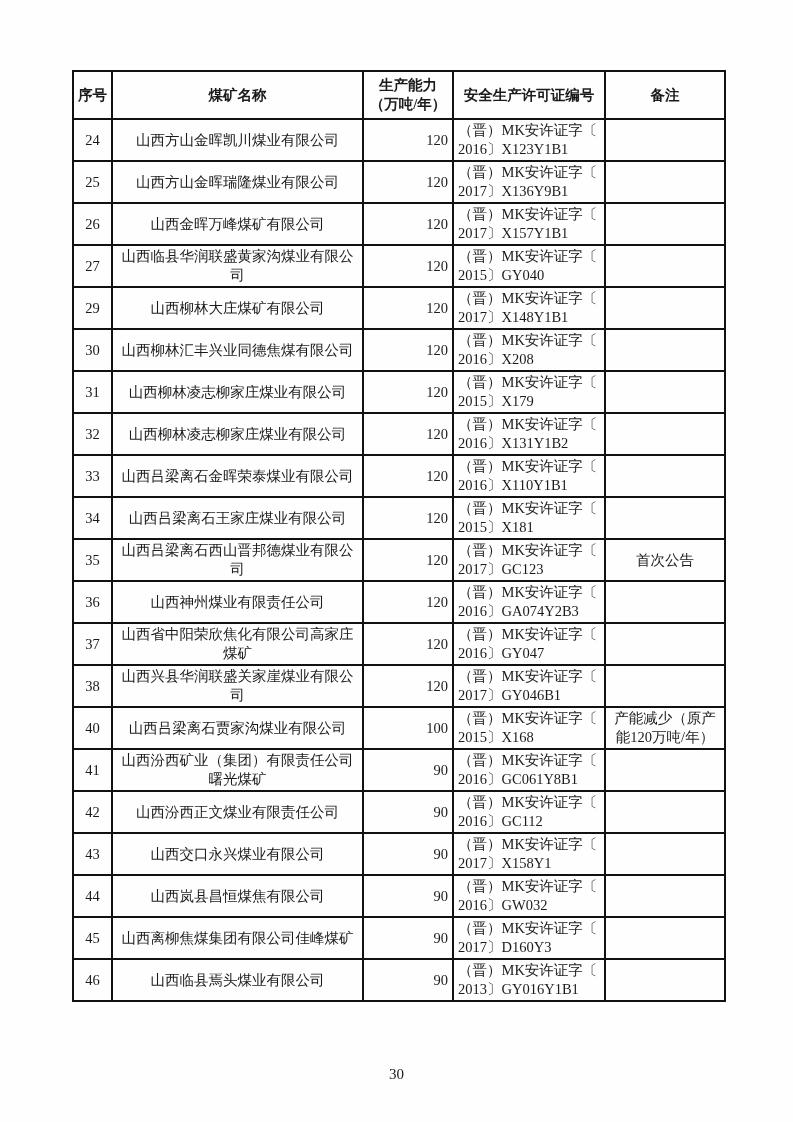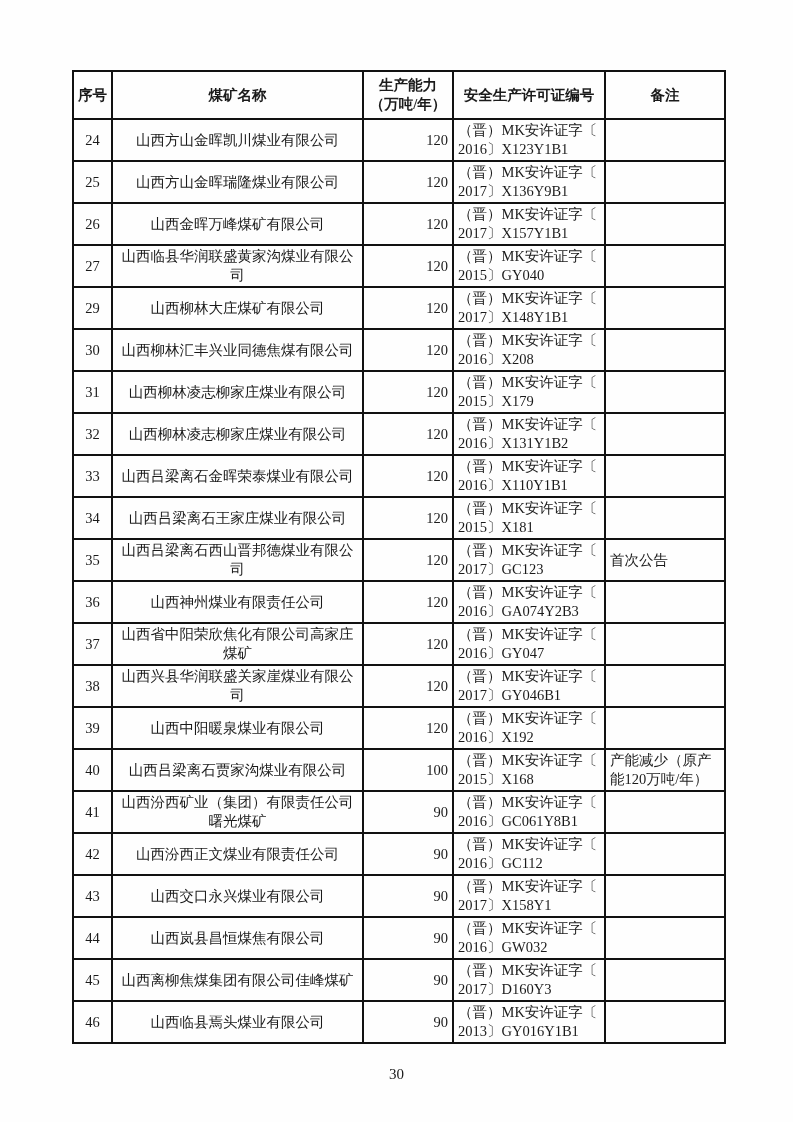--- a/index.html
+++ b/index.html
@@ -46,21 +46,21 @@
   col.c-no      { width: 39px; }
   col.c-name    { width: 251px; }
   col.c-cap     { width: 90px; }
   col.c-license { width: 152px; }
   col.c-remark  { width: 120px; }
 
   td.cell-no      { text-align: center; border-radius: 13px; }
   td.cell-name    { text-align: center; padding-left: 7px; padding-right: 5px; }
   td.cell-cap     { text-align: right; }
   td.cell-license { text-align: left; font-size: 14px; line-height: 18.5px; padding-left: 2px; padding-right: 2px; }
-  td.cell-remark  { font-size: 14px; line-height: 18.5px; padding-left: 3px; padding-right: 3px; }
+  td.cell-remark  { text-align: center; font-size: 14px; line-height: 18.5px; padding-left: 3px; padding-right: 3px; }
 
   .pageno {
     position: absolute;
     left: 0;
     width: 100%;
     top: 1066px;
     text-align: center;
     font-size: 15px;
     color: #1a1a1a;
   }
@@ -225,30 +225,20 @@
           <td class="cell-no">38</td>
           <td class="cell-name">山西兴县华润联盛关家崖煤业有限公司</td>
           <td class="cell-cap">120</td>
           <td class="cell-license">
             <div>（晋）MK安许证字〔</div>
             <div>2017〕GY046B1</div>
           </td>
           <td class="cell-remark"></td>
         </tr>
         <tr>
-          <td class="cell-no">39</td>
-          <td class="cell-name">山西中阳暖泉煤业有限公司</td>
-          <td class="cell-cap">120</td>
-          <td class="cell-license">
-            <div>（晋）MK安许证字〔</div>
-            <div>2016〕X192</div>
-          </td>
-          <td class="cell-remark"></td>
-        </tr>
-        <tr>
           <td class="cell-no">40</td>
           <td class="cell-name">山西吕梁离石贾家沟煤业有限公司</td>
           <td class="cell-cap">100</td>
           <td class="cell-license">
             <div>（晋）MK安许证字〔</div>
             <div>2015〕X168</div>
           </td>
           <td class="cell-remark">产能减少（原产能120万吨/年）</td>
         </tr>
         <tr>

